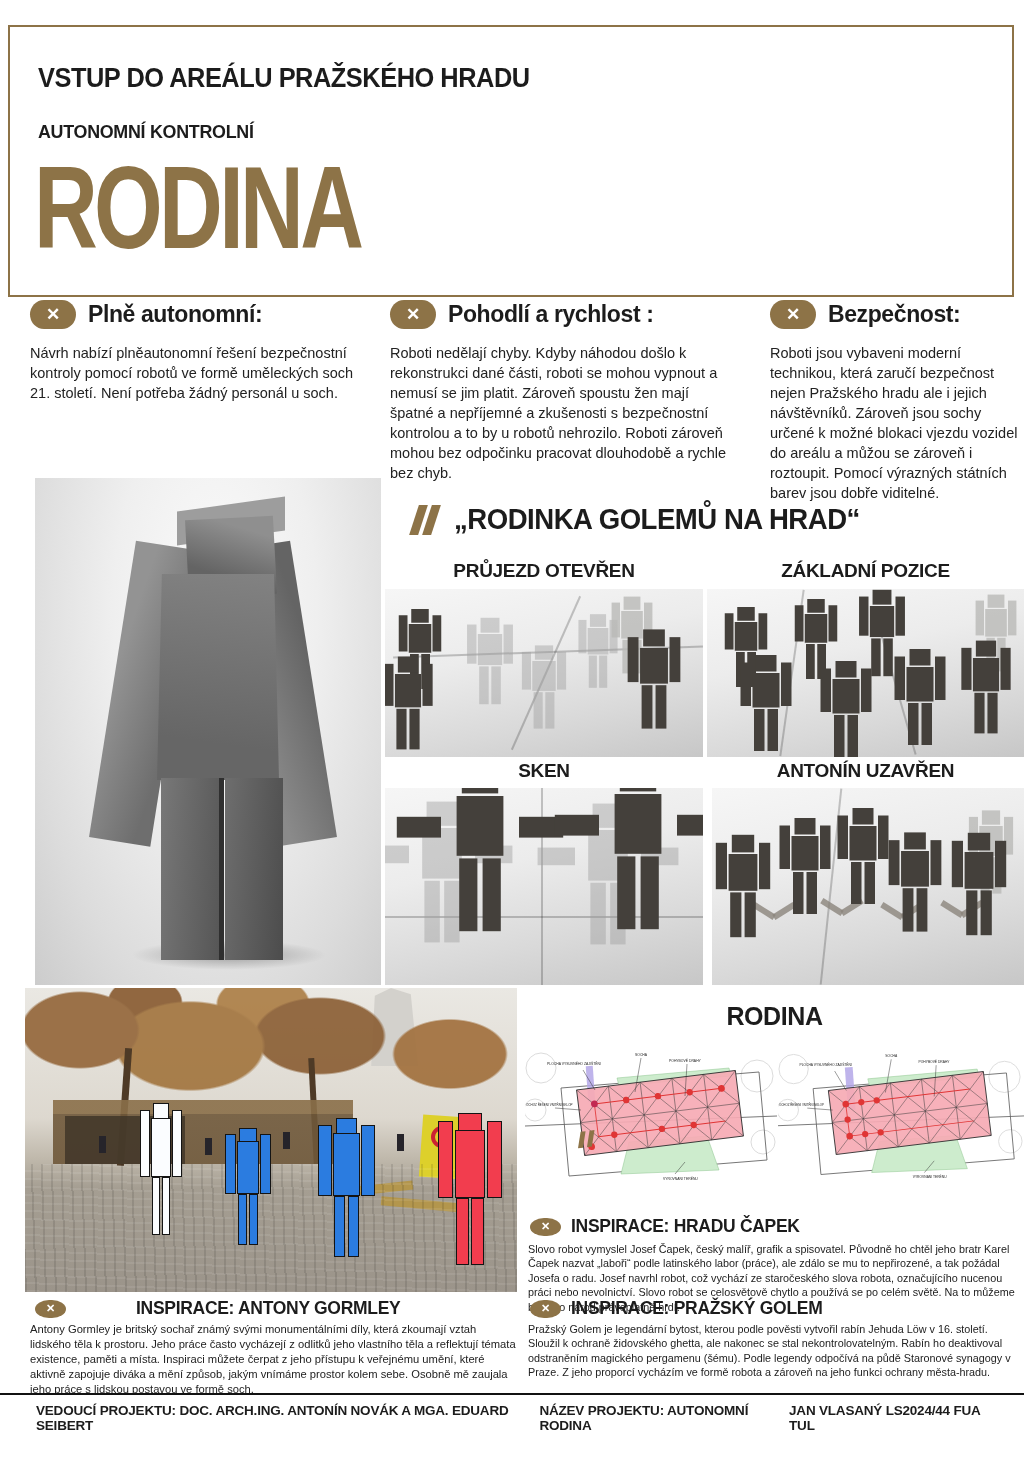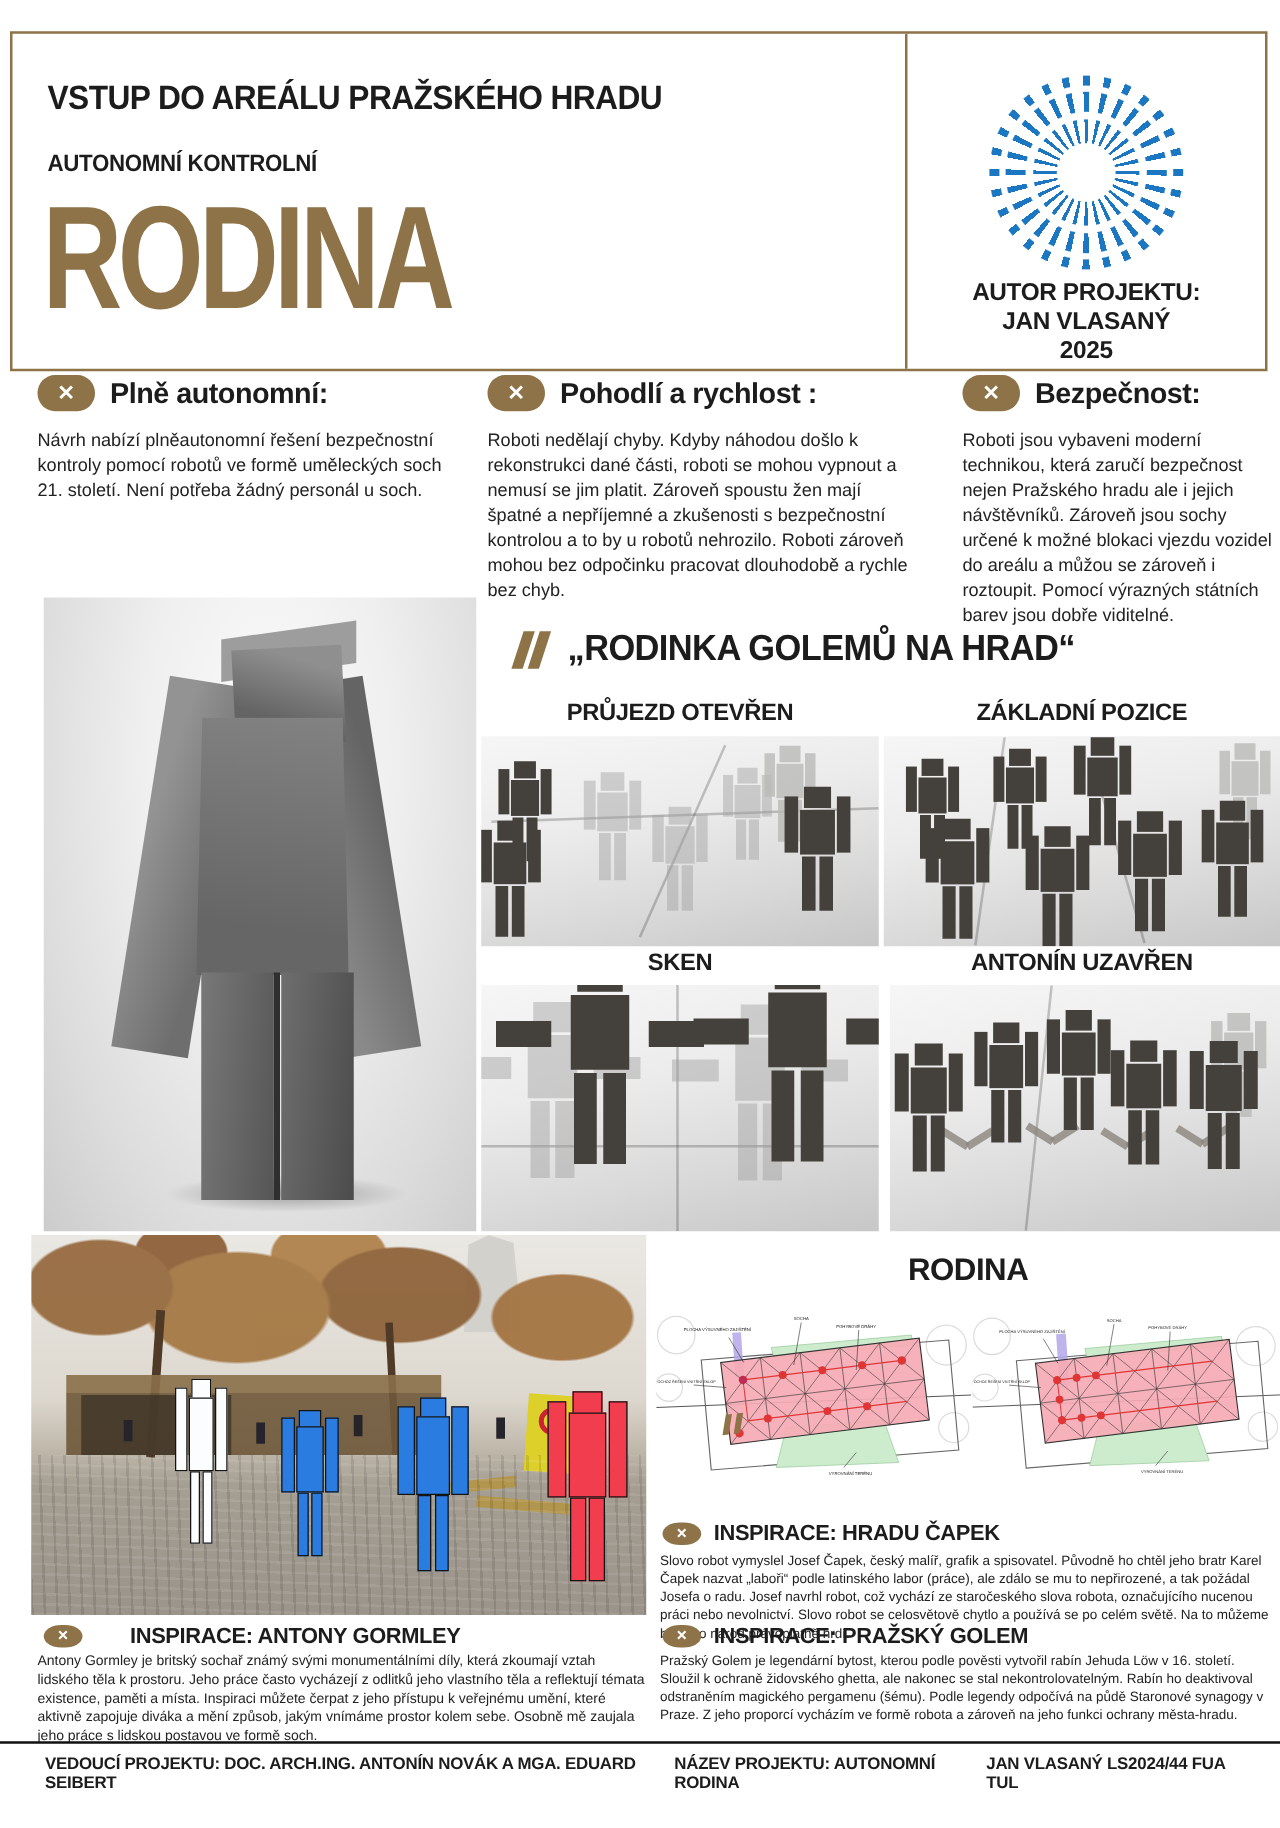--- a/index.html
+++ b/index.html
@@ -124,28 +124,20 @@
 </style>
 </head>
 <body>
 
 <div class="page">
 
   <div class="hdr">
     <div class="h-title">VSTUP DO AREÁLU PRAŽSKÉHO HRADU</div>
     <div class="h-sub">AUTONOMNÍ KONTROLNÍ</div>
     <div class="h-big">RODINA</div>
-    <div class="hdr-right">
-      <div class="starburst"></div>
-      <div class="author">
-        <div>AUTOR PROJEKTU:</div>
-        <div>JAN VLASANÝ</div>
-        <div>2025</div>
-      </div>
-    </div>
   </div>
 
   <div class="feature" style="left:30px;top:300px;width:342px;">
     <div class="f-head">
       <span class="tag tag-lg">
           <span class="tx">✕</span>
         </span>
       <span class="f-title">Plně autonomní:</span>
     </div>
     <div class="f-text">Návrh nabízí plněautonomní řešení bezpečnostní kontroly pomocí robotů ve formě uměleckých soch 21. století. Není potřeba žádný personál u soch.</div>
@@ -601,21 +593,21 @@
         <span class="tx">✕</span>
       </span>
     <span class="insp-title">INSPIRACE: PRAŽSKÝ GOLEM</span>
   </div>
   <div class="insp-text" style="left:528px;top:1322px;width:494px;">Pražský Golem je legendární bytost, kterou podle pověsti vytvořil rabín Jehuda Löw v 16. století. Sloužil k ochraně židovského ghetta, ale nakonec se stal nekontrolovatelným. Rabín ho deaktivoval odstraněním magického pergamenu (šému). Podle legendy odpočívá na půdě Staronové synagogy v Praze. Z jeho proporcí vycházím ve formě robota a zároveň na jeho funkci ochrany města-hradu.</div>
 
   <div class="insp-head" style="left:35px;top:1298px;">
     <span class="tag tag-sm">
         <span class="tx">✕</span>
       </span>
-    <span class="insp-title" style="margin-left:28px;">INSPIRACE: ANTONY GORMLEY</span>
+    <span class="insp-title" style="margin-left:60px;">INSPIRACE: ANTONY GORMLEY</span>
   </div>
   <div class="insp-text" style="left:30px;top:1322px;width:487px;font-size:11.2px;">Antony Gormley je britský sochař známý svými monumentálními díly, která zkoumají vztah lidského těla k prostoru. Jeho práce často vycházejí z odlitků jeho vlastního těla a reflektují témata existence, paměti a místa. Inspiraci můžete čerpat z jeho přístupu k veřejnému umění, které aktivně zapojuje diváka a mění způsob, jakým vnímáme prostor kolem sebe. Osobně mě zaujala jeho práce s lidskou postavou ve formě soch.</div>
 
   <div class="footer">
     <span>VEDOUCÍ PROJEKTU: DOC. ARCH.ING. ANTONÍN NOVÁK A MGA. EDUARD SEIBERT</span>
     <span>NÁZEV PROJEKTU: AUTONOMNÍ RODINA</span>
     <span>JAN VLASANÝ LS2024/44 FUA TUL</span>
   </div>
 
 </div>

